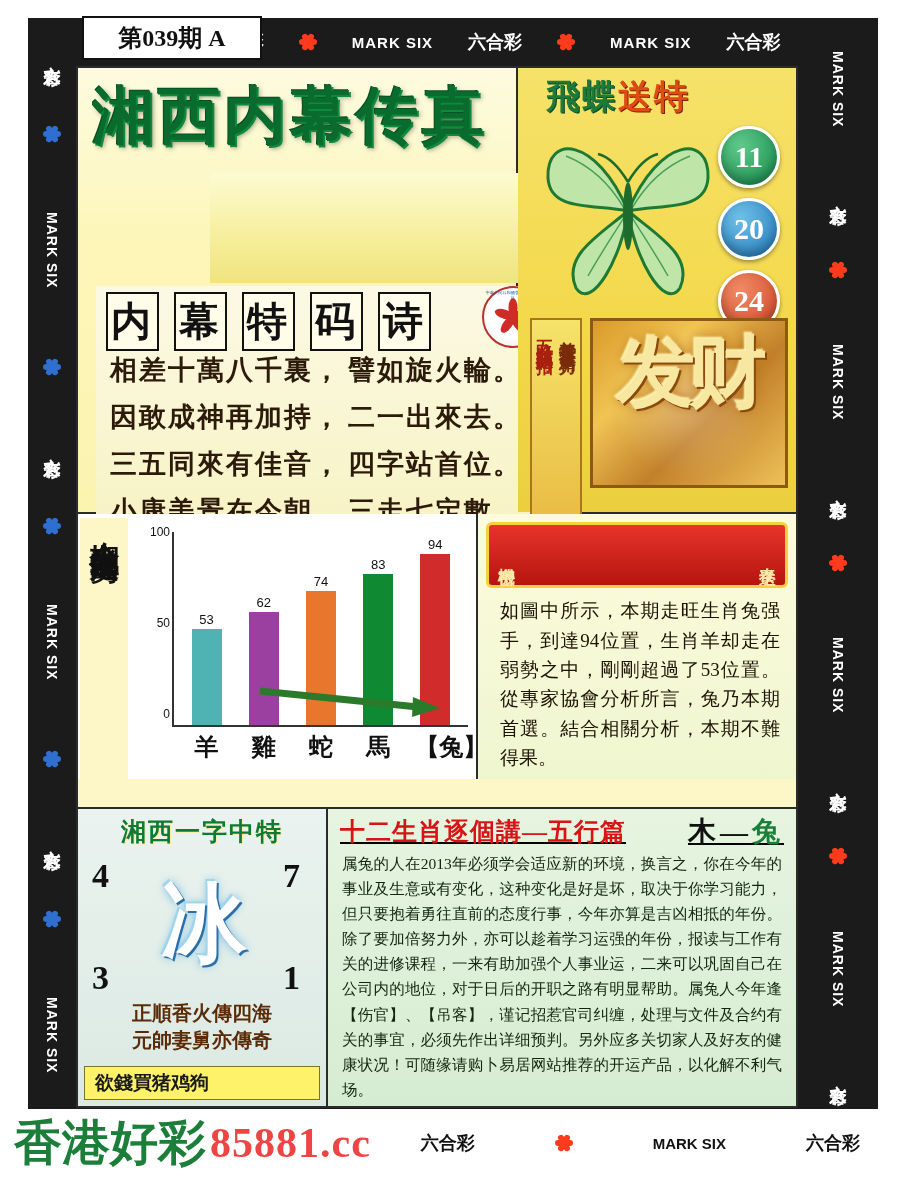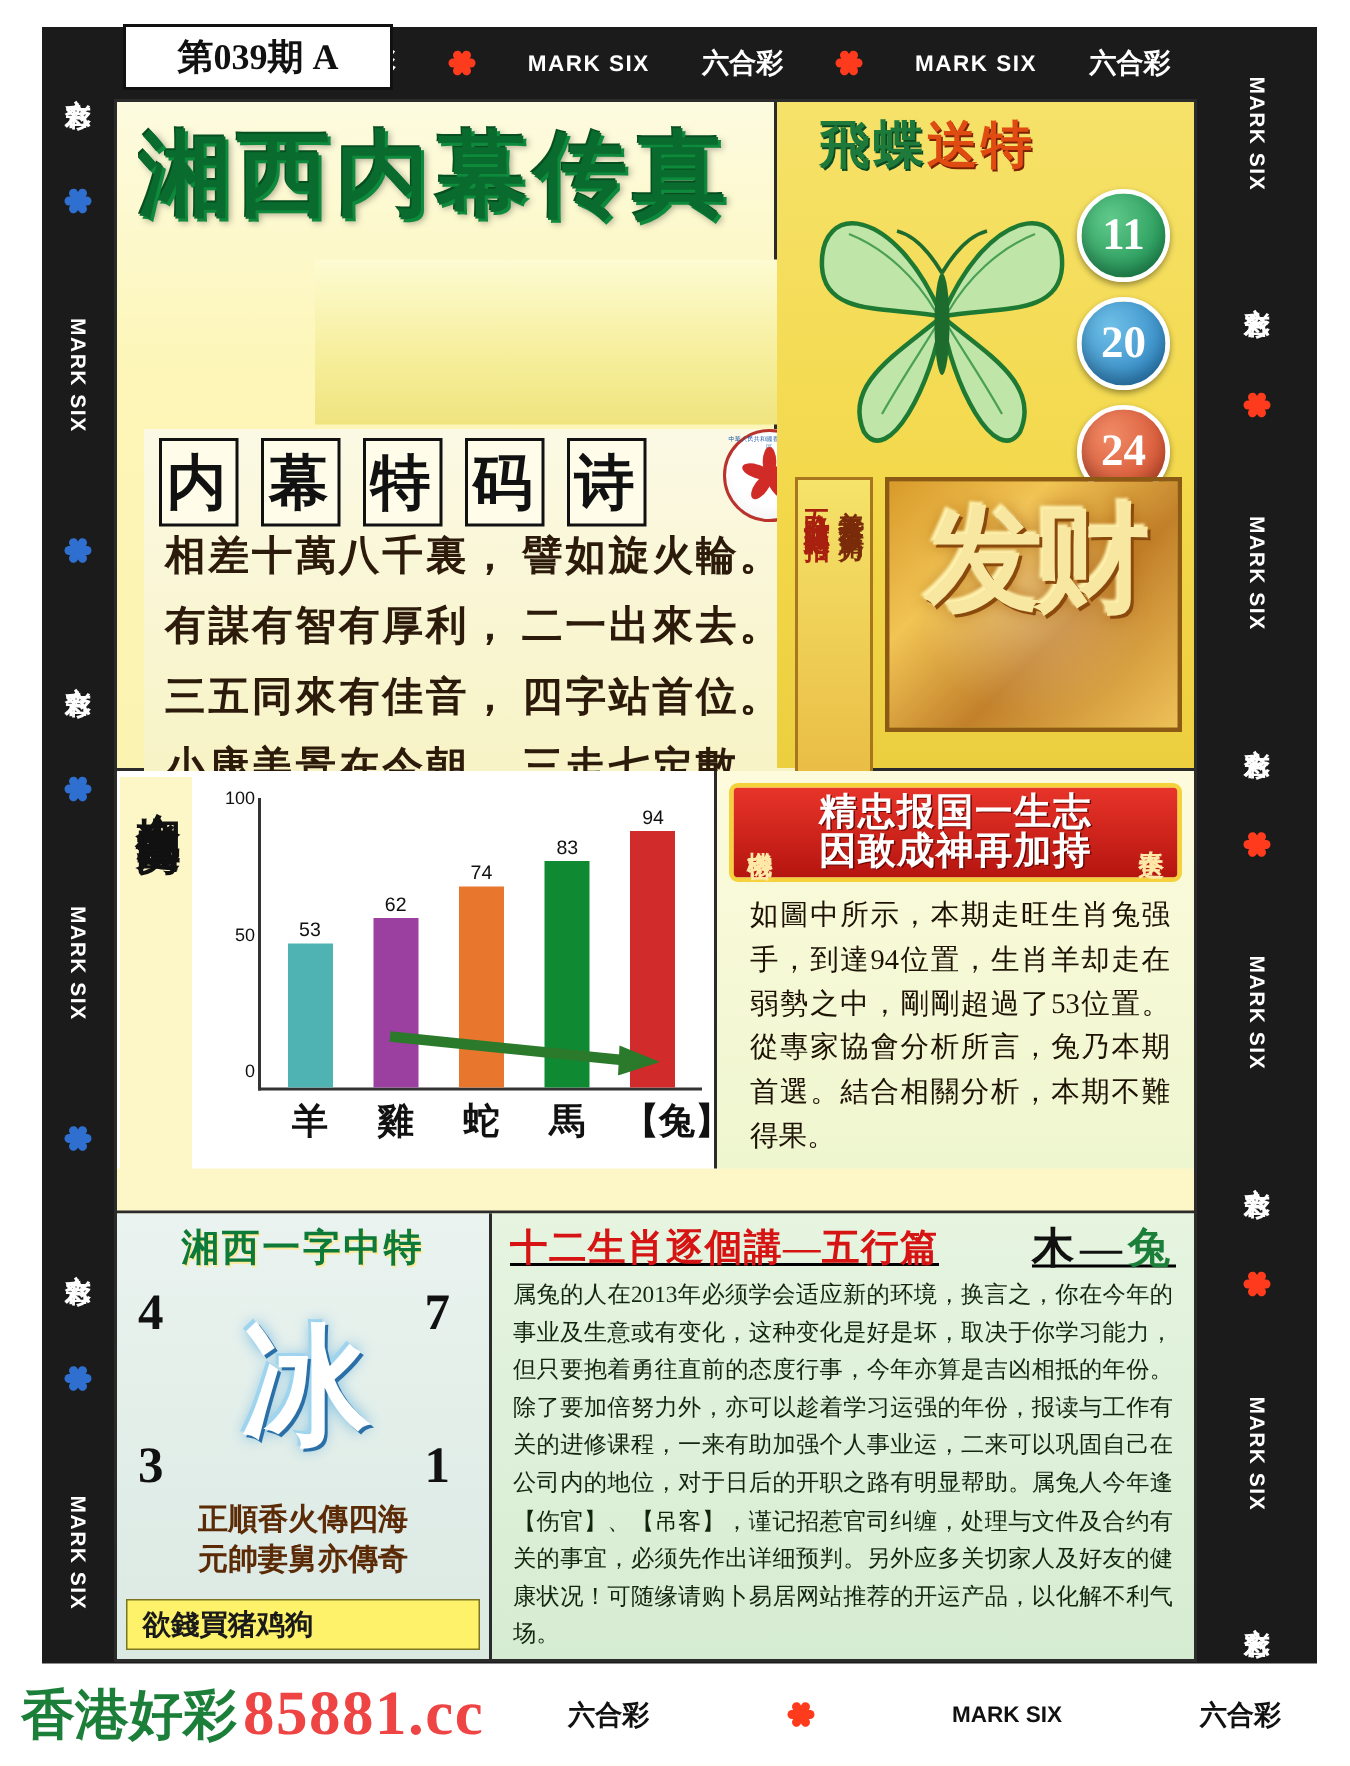--- a/index.html
+++ b/index.html
@@ -367,21 +367,21 @@
   }
 
   
   .footer-line {
     position:absolute; left:0; right:0; bottom:0; height:68px;
     display:flex; align-items:center;
     background:#ffffff;
   }
   .footer-brand {
     font-family:Liberation Mono, monospace;
-    font-size:36px; font-weight:bold;
+    font-size:48px; font-weight:bold;
     color:#1b7f3a;
     margin-left:14px;
     white-space:nowrap;
   }
   .footer-site {
     font-family:"Liberation Serif", serif;
     font-size:42px; font-weight:bold; color:#ef4444;
     margin-left:4px; letter-spacing:1px;
   }
   .footer-marks {
@@ -508,21 +508,21 @@
                 <div class="petal" style="transform:translate(-50%,-100%) rotate(288deg)"></div>
               </div>
             </div>
           </div>
           <div class="poem-lines">
             <div class="poem-row">
               <span class="p-left">相差十萬八千裏，</span>
               <span class="p-right">譬如旋火輪。</span>
             </div>
             <div class="poem-row">
-              <span class="p-left">有謀有智有厚利，</span>
+              <span class="p-left">因敢成神再加持，</span>
               <span class="p-right">二一出來去。</span>
             </div>
             <div class="poem-row">
               <span class="p-left">三五同來有佳音，</span>
               <span class="p-right">四字站首位。</span>
             </div>
             <div class="poem-row">
               <span class="p-left">小康美景在今朝，</span>
               <span class="p-right">三走七定數。</span>
             </div>
@@ -624,24 +624,20 @@
                 <path d="M155 10 L182 21 L154 30 Z" fill="#2b7a2b"></path>
               </svg>
             </div>
           </div>
         </div>
       </div>
 
       <div class="analysis-box">
         <div class="red-banner">
           <span class="rb-left">機密</span>
-          <span class="rb-mid">
-            <span>精忠报国一生志</span><br>
-            <span>因敢成神再加持</span>
-          </span>
           <span class="rb-right">奉送</span>
         </div>
         <div class="analysis-text">如圖中所示，本期走旺生肖兔强手，到達94位置，生肖羊却走在弱勢之中，剛剛超過了53位置。從專家協會分析所言，兔乃本期首選。結合相關分析，本期不難得果。</div>
       </div>
     </div>
 
     <div class="bottom-region">
 
       <div class="bl">
         <div class="bl-title">湘西一字中特</div>

